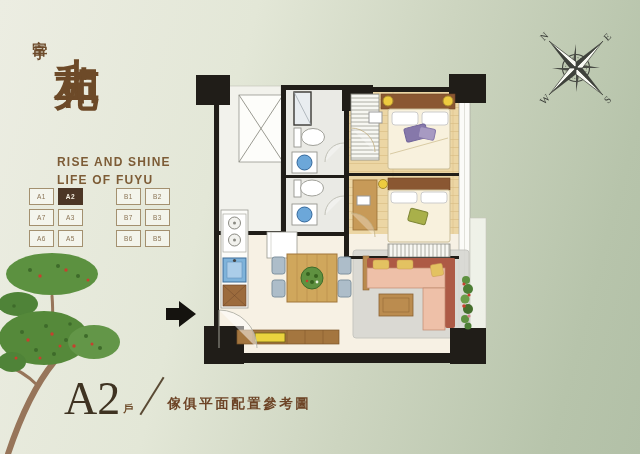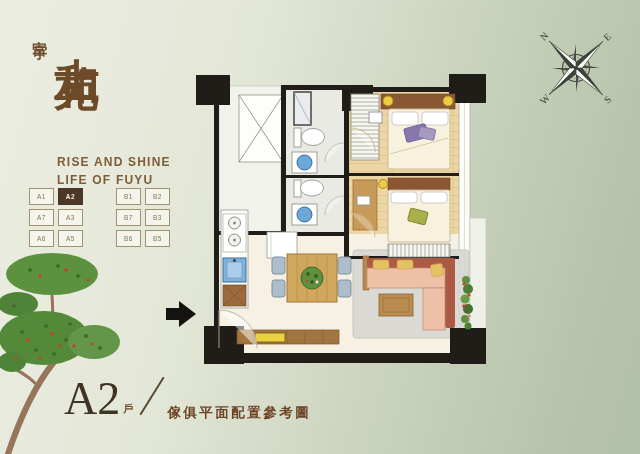--- a/index.html
+++ b/index.html
@@ -302,17 +302,17 @@
         <circle cx="286" cy="227" r="1.6" fill="#c6402e"></circle>
       <circle cx="281" cy="238" r="1.8" fill="#c6402e"></circle>
         <circle cx="286" cy="248" r="1.6" fill="#d9848c"></circle>
     </g>
   </svg>
 
   <div class="abs" style="left:64px;top:370px;width:320px;height:52px;display:flex;align-items:flex-end;">
     <span class="unitbig">A2</span>
     <span class="unitsuffix" style="margin:0 0 6px 3px;">戶</span>
     <span class="slash" style="margin:0 14px 4px 18px;"></span>
-    <span class="caption" style="">傢俱平面配置參考圖</span>
+    <span class="caption" style="margin-bottom:9px;">傢俱平面配置參考圖</span>
   </div>
 
 
 </div>
 
 </body></html>

